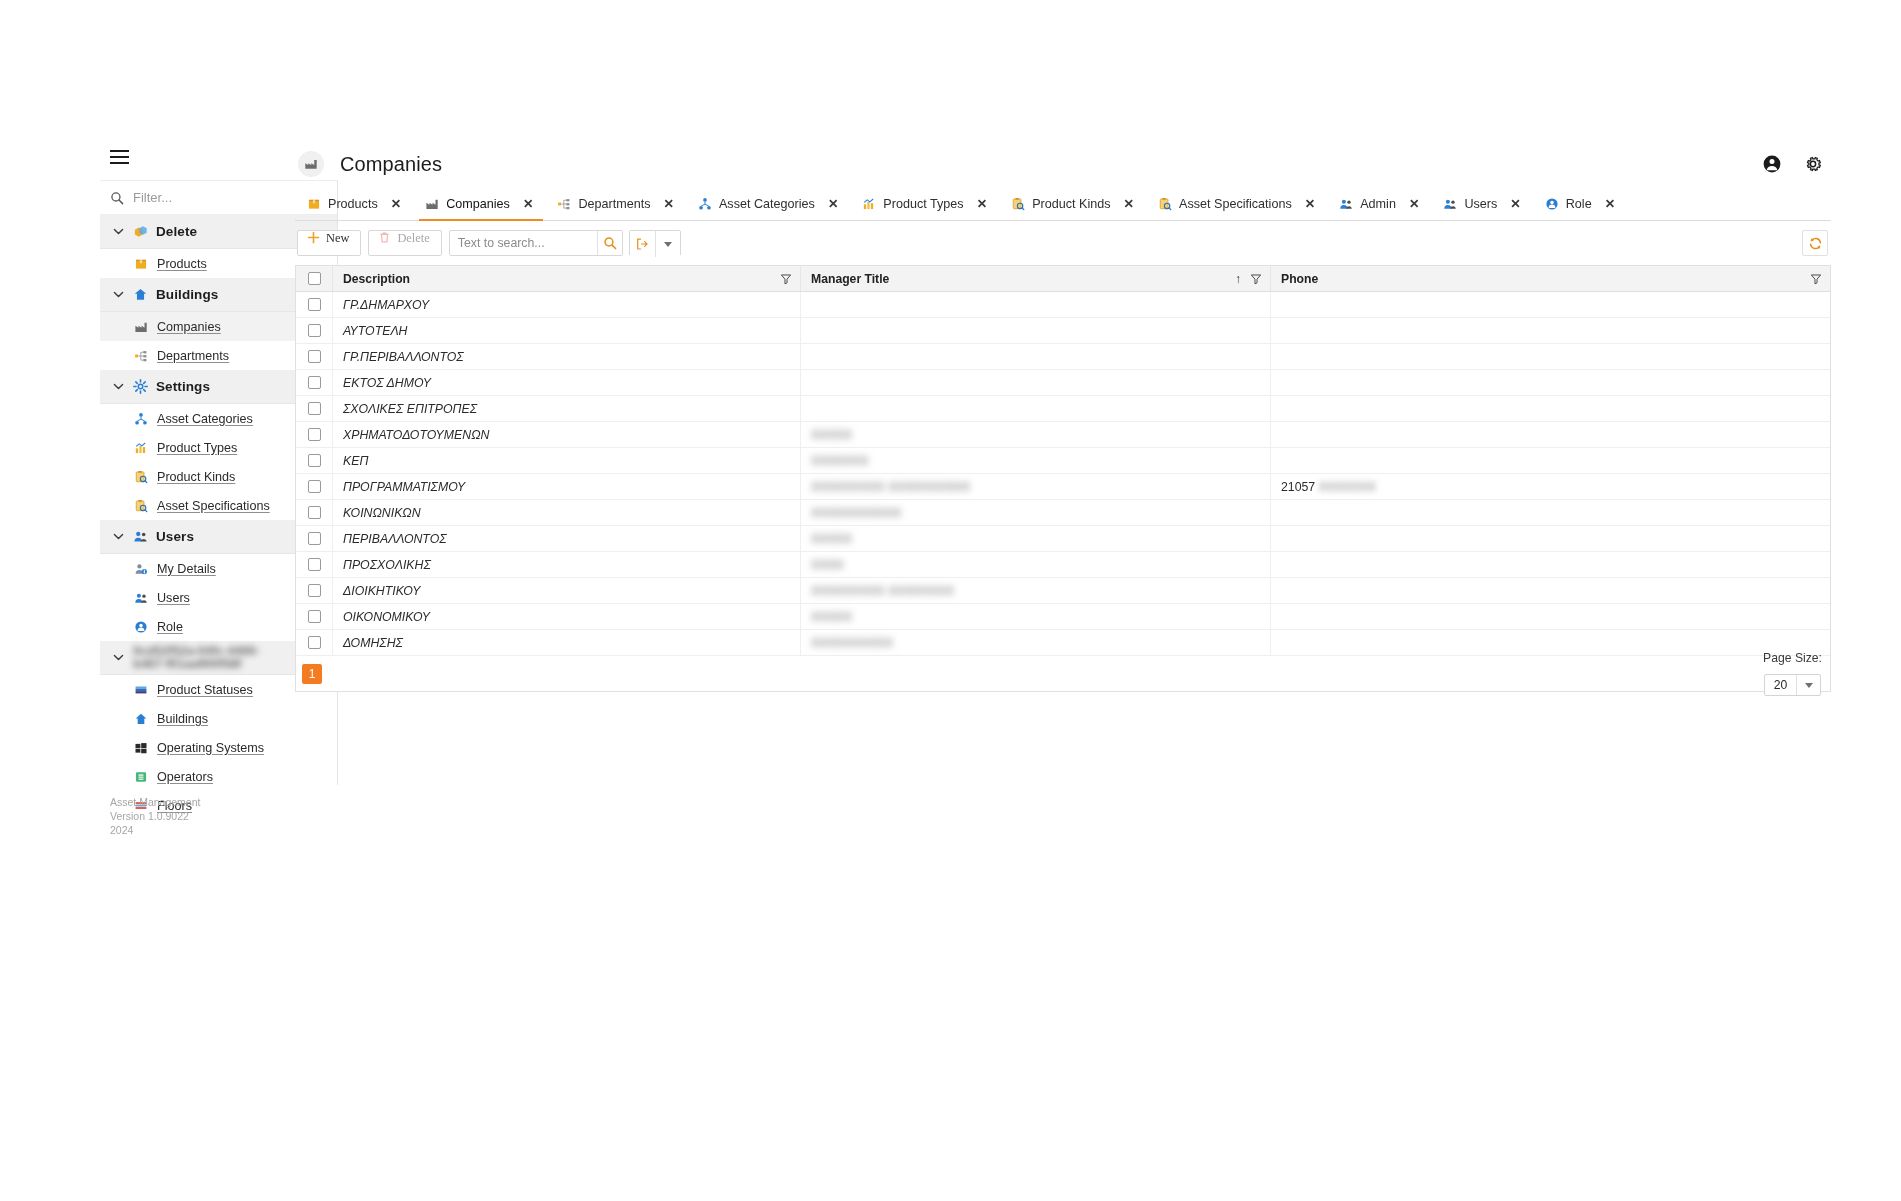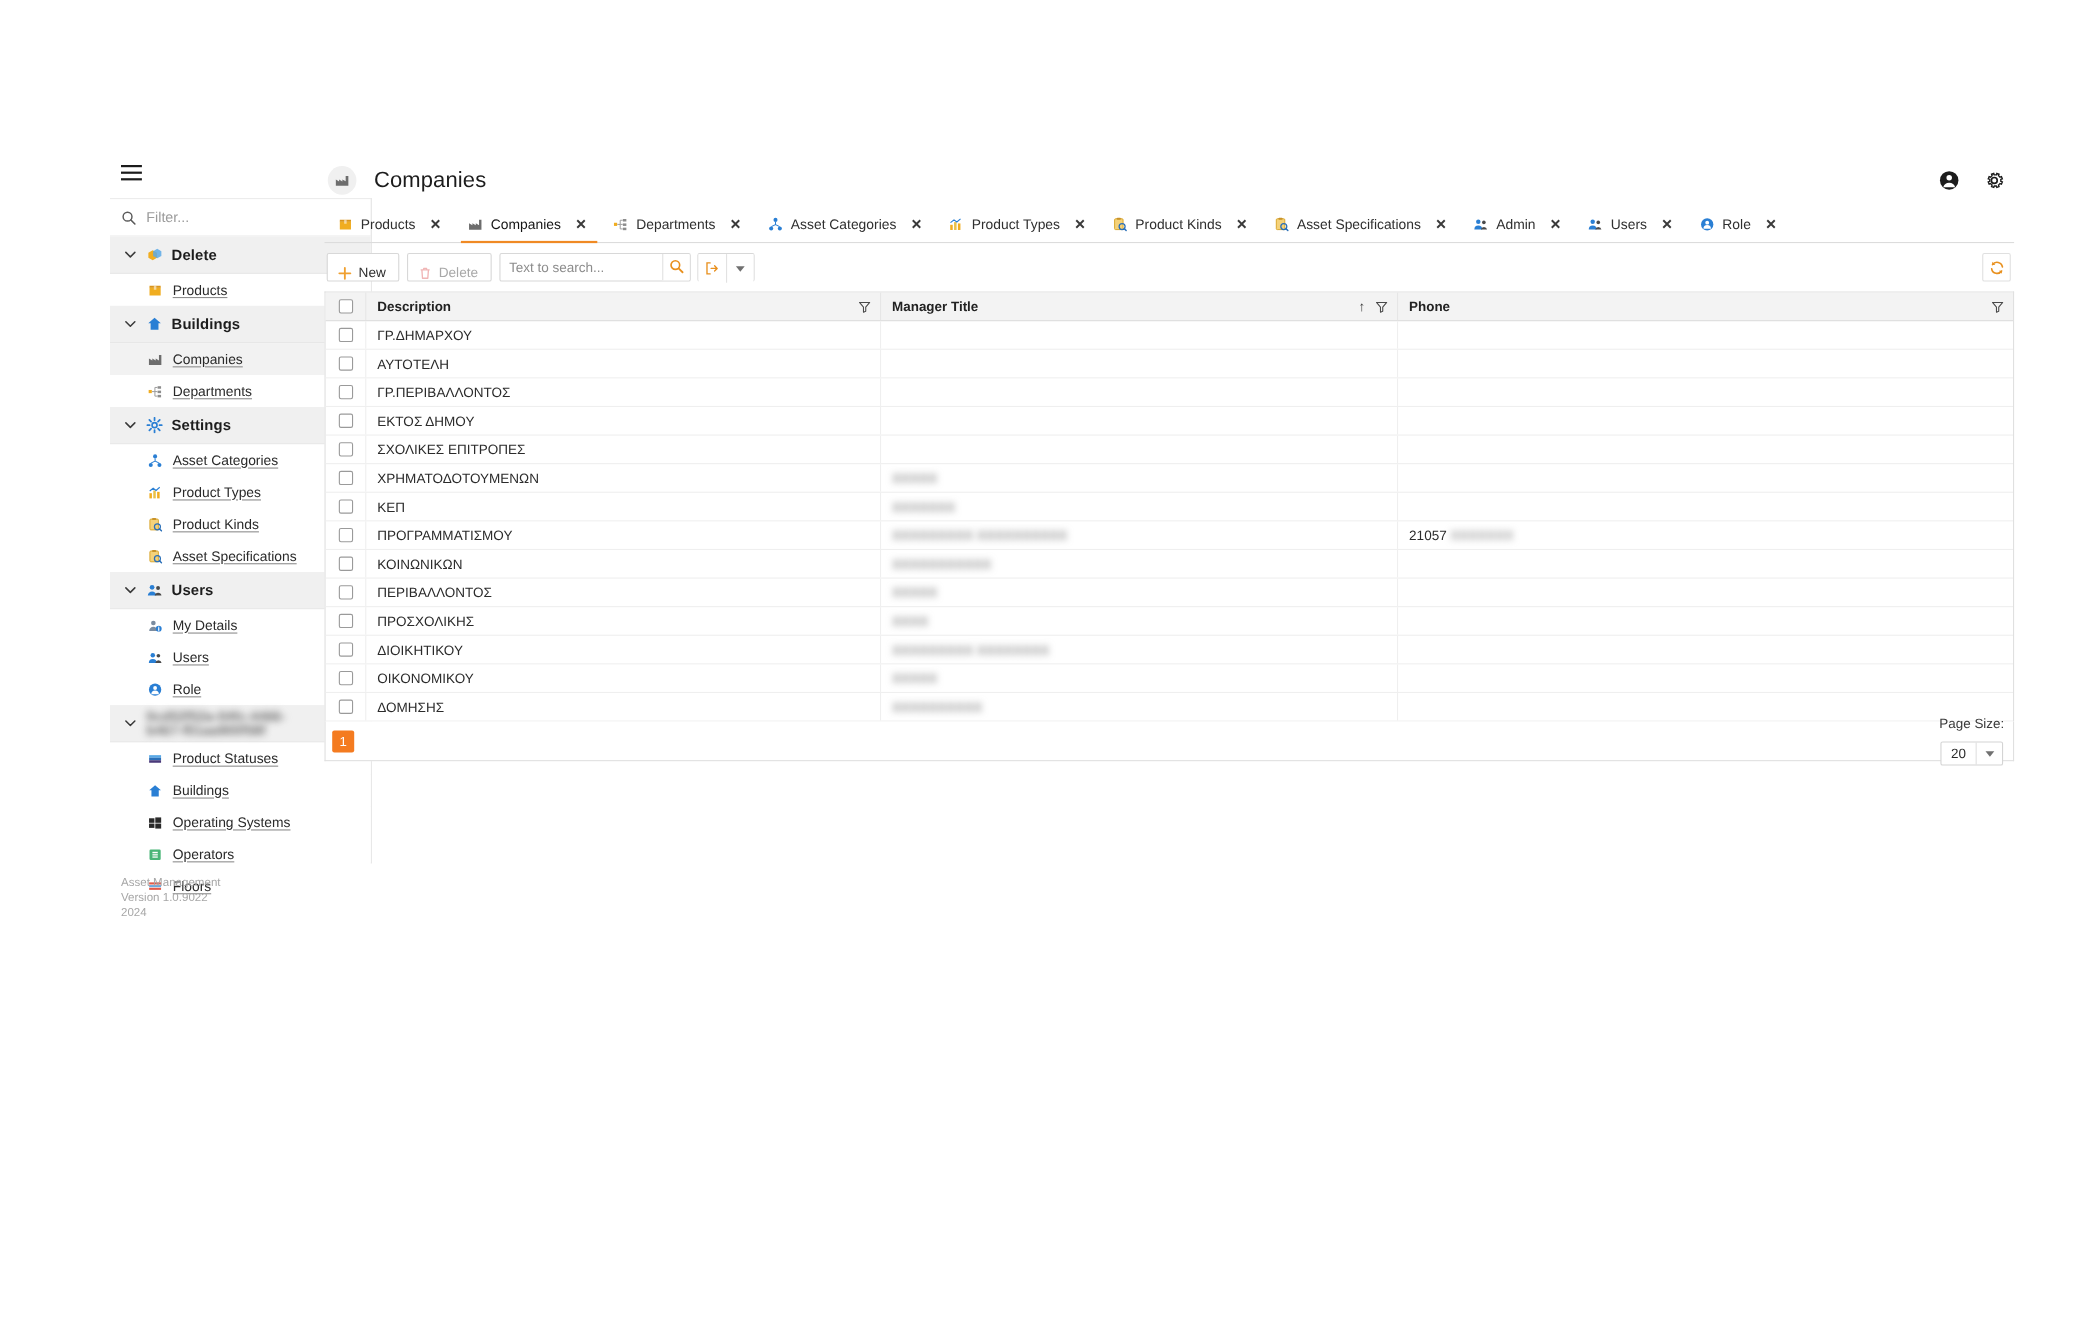--- a/index.html
+++ b/index.html
@@ -138,30 +138,31 @@
     line-height: 1;
   }
 
   
   .toolbar {
     display: flex; align-items: center;
     height: 44px; padding: 0 2px;
     position: relative;
   }
   .tb-btn {
-    display: flex; align-items: flex-end; gap: 6px;
+    display: flex; align-items: flex-start; gap: 6px;
     height: 26px; padding: 0 11px 0 9px;
     border: 1px solid #d8d8d8; background: #fff; border-radius: 2px;
     font-size: 12.4px; color: #2d2d2d; cursor: pointer;
     margin-right: 7px;
+    font-family: Liberation Serif, serif;
   }
   .tb-btn.disabled { color: #a8a8a8; cursor: default; }
   .tb-btn .bico { width: 13px; height: 13px; flex:0 0 auto; display:block; }
   .search-wrap {
-    display: flex; align-items: flex-end;
+    display: flex; align-items: center;
     height: 26px; border: 1px solid #d8d8d8; border-radius: 2px;
     background: #fff; overflow: hidden;
   }
   .search-wrap input {
     border: 0; outline: 0; height: 24px; width: 147px;
     padding: 0 8px; font-size: 12.3px; color: #6e6e6e;
     font-family: "Liberation Sans", sans-serif; background: transparent;
   }
   .search-wrap input::placeholder { color: #8c8c8c; }
   .sq-btn {
@@ -220,21 +221,21 @@
     border-bottom: 1px solid #efefef;
     font-size: 12.3px; color: #2b2b2b;
   }
   .grid-row .cell-check { border-right: 1px solid #efefef; }
   .cell {
     display: flex; align-items: center;
     padding: 0 8px 0 10px;
     border-right: 1px solid #efefef;
     overflow: hidden; white-space: nowrap;
   }
-  .cell.c-desc  { width: 468px; flex: 0 0 468px; }
+  .cell.c-desc  { width: 468px; flex: 0 0 468px; font-style: italic; }
   .cell.c-mgr   { width: 470px; flex: 0 0 470px; }
   .cell.c-phone { flex: 1 1 auto; border-right: 0; }
 
   .chk {
     width: 13px; height: 13px;
     border: 1px solid #9a9a9a; border-radius: 2px; background: #fff;
     display: block; cursor: pointer;
   }
   .blur-val {
     filter: blur(3.6px);

